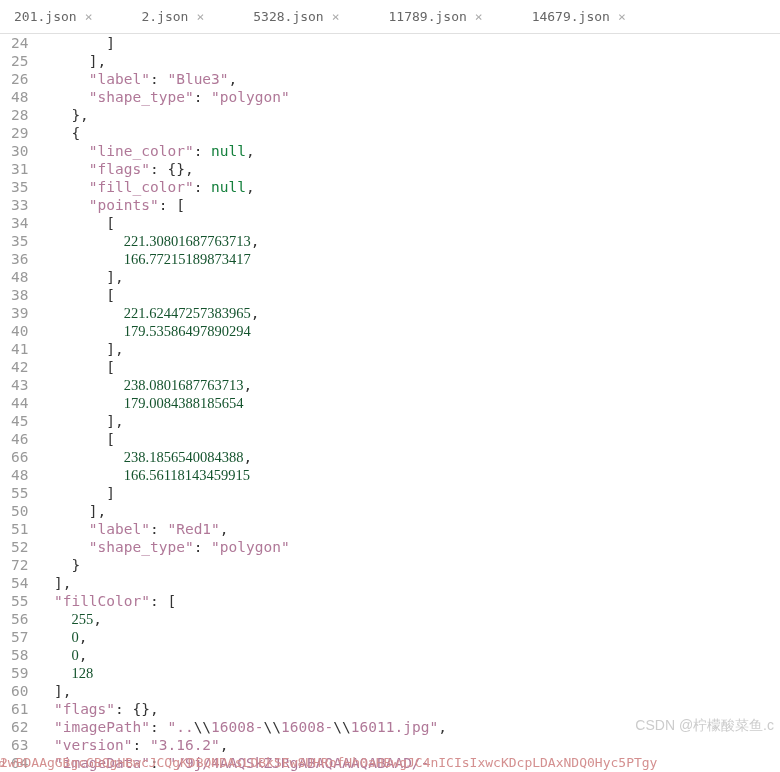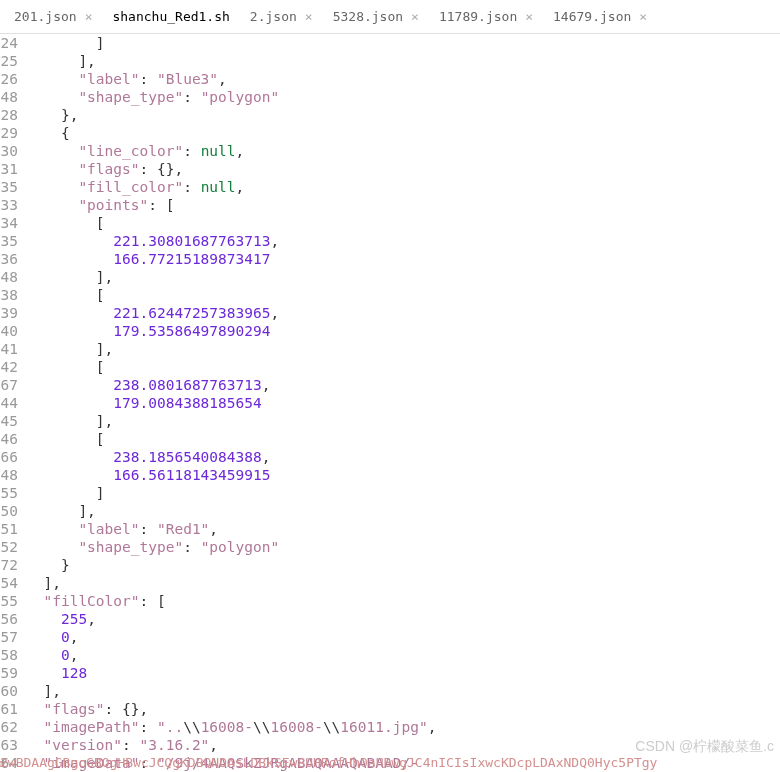--- a/index.html
+++ b/index.html
@@ -12,20 +12,21 @@
       overflow: hidden;
       position: relative;
     }
     .tab-bar {
       display: flex;
       background: #ffffff;
       border-bottom: 1px solid #e0e0e0;
       height: 34px;
       align-items: center;
       padding: 0 4px;
+      gap: 29px;
     }
     .tab {
       display: flex;
       align-items: center;
       padding: 0 10px;
       height: 100%;
       color: #666666;
       font-size: 13px;
       cursor: pointer;
       white-space: nowrap;
@@ -39,43 +40,43 @@
       color: #aaaaaa;
       font-size: 13px;
     }
     .editor {
       display: flex;
       font-size: 14.5px;
       line-height: 18px;
     }
     .gutter {
       text-align: right;
-      padding: 0 8px 0 0;
+      padding: 0 8px 0 11px;
       color: #999999;
       background: #ffffff;
       user-select: none;
       min-width: 26px;
     }
     .gutter div { height: 18px; }
     .code {
       flex: 1;
       white-space: pre;
       color: #333333;
     }
     .code .line { height: 18px; }
     .k { color: #b07898; }      
     .s { color: #b07898; }      
-    .n { color: #6d28d9; }      
+    .n { color: #14532d; font-family: Liberation Serif, serif; }      
     .kw { color: #15803d; text-align: center; }     
     .p { color: #333333; }      
     .esc { color: #333333; }    
     .watermark {
       position: absolute;
       right: 6px;
-      bottom: 16px;
+      bottom: 37px;
       color: #cccccc;
       font-size: 14px;
       font-family: sans-serif;
     }
     .cutoff {
       position: absolute;
       left: 0;
       bottom: 2px;
       color: #d49090;
       font-size: 13px;
@@ -92,23 +93,20 @@
       font-family: monospace;
     }
   </style>
 </head>
 <body>
 
 <div class="tab-bar" id="tab-bar">
     <div class="tab">
       <span>201.json</span>
       <span class="close-x">×</span>
-    </div>
-    <div class="tab active">
-      <span>shanchu_Red1.sh</span>
     </div>
     <div class="tab">
       <span>2.json</span>
       <span class="close-x">×</span>
     </div>
     <div class="tab">
       <span>5328.json</span>
       <span class="close-x">×</span>
     </div>
     <div class="tab">
@@ -135,21 +133,21 @@
       <div>33</div>
       <div>34</div>
       <div>35</div>
       <div>36</div>
       <div>48</div>
       <div>38</div>
       <div>39</div>
       <div>40</div>
       <div>41</div>
       <div>42</div>
-      <div>67</div>
+      <div>43</div>
       <div>44</div>
       <div>45</div>
       <div>46</div>
       <div>66</div>
       <div>48</div>
       <div>55</div>
       <div>50</div>
       <div>51</div>
       <div>52</div>
       <div>72</div>

